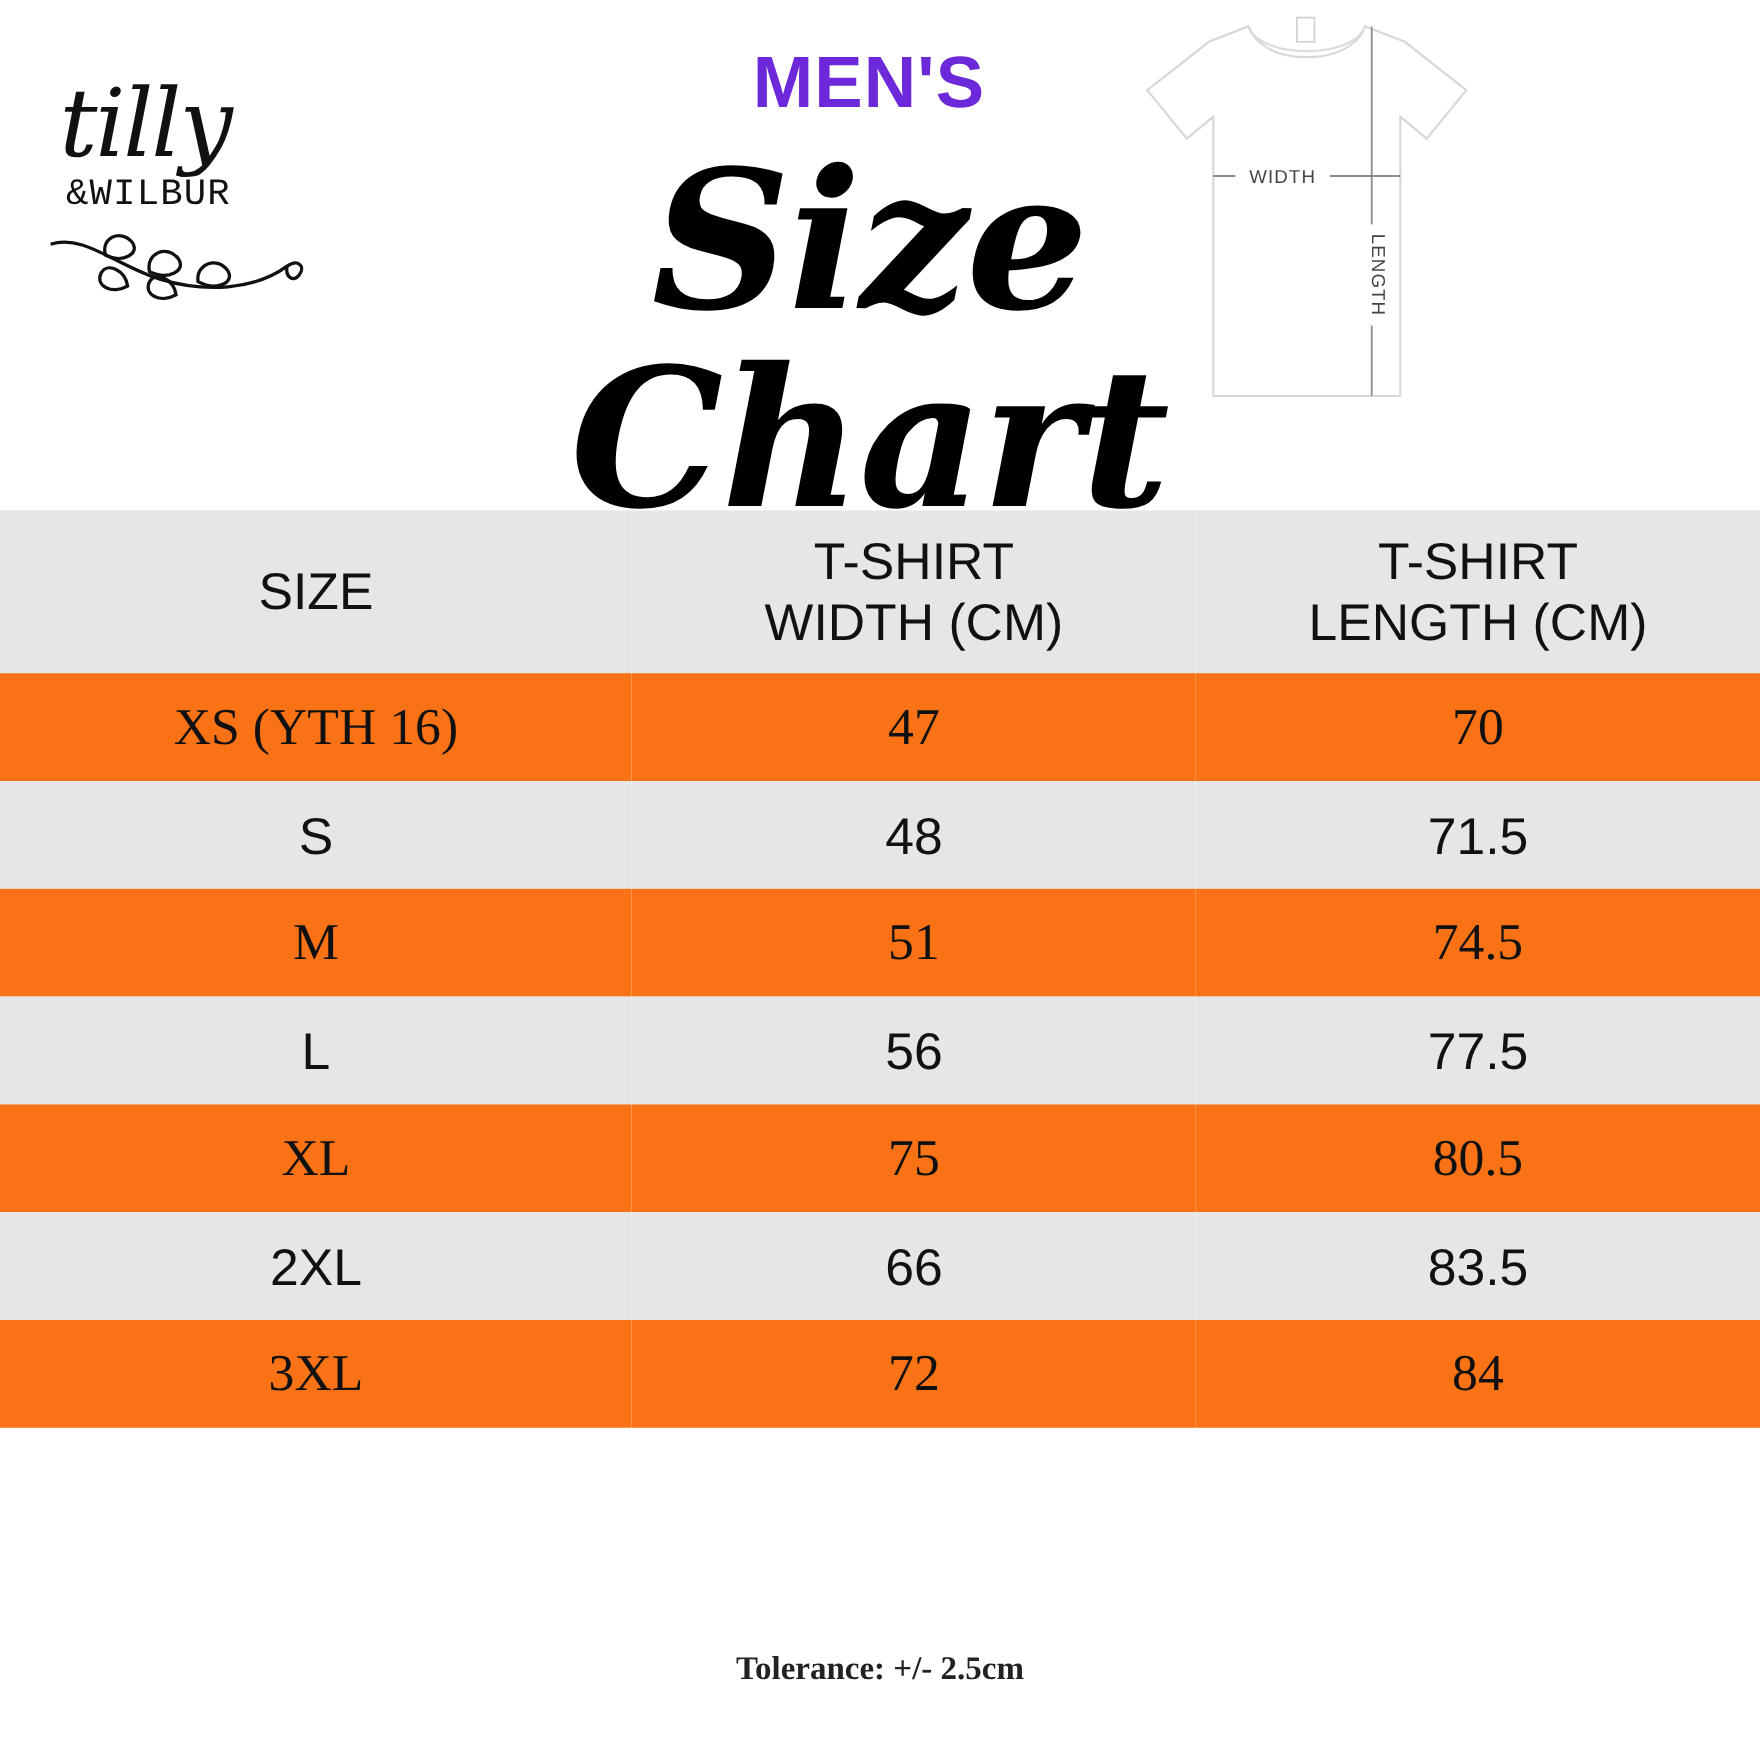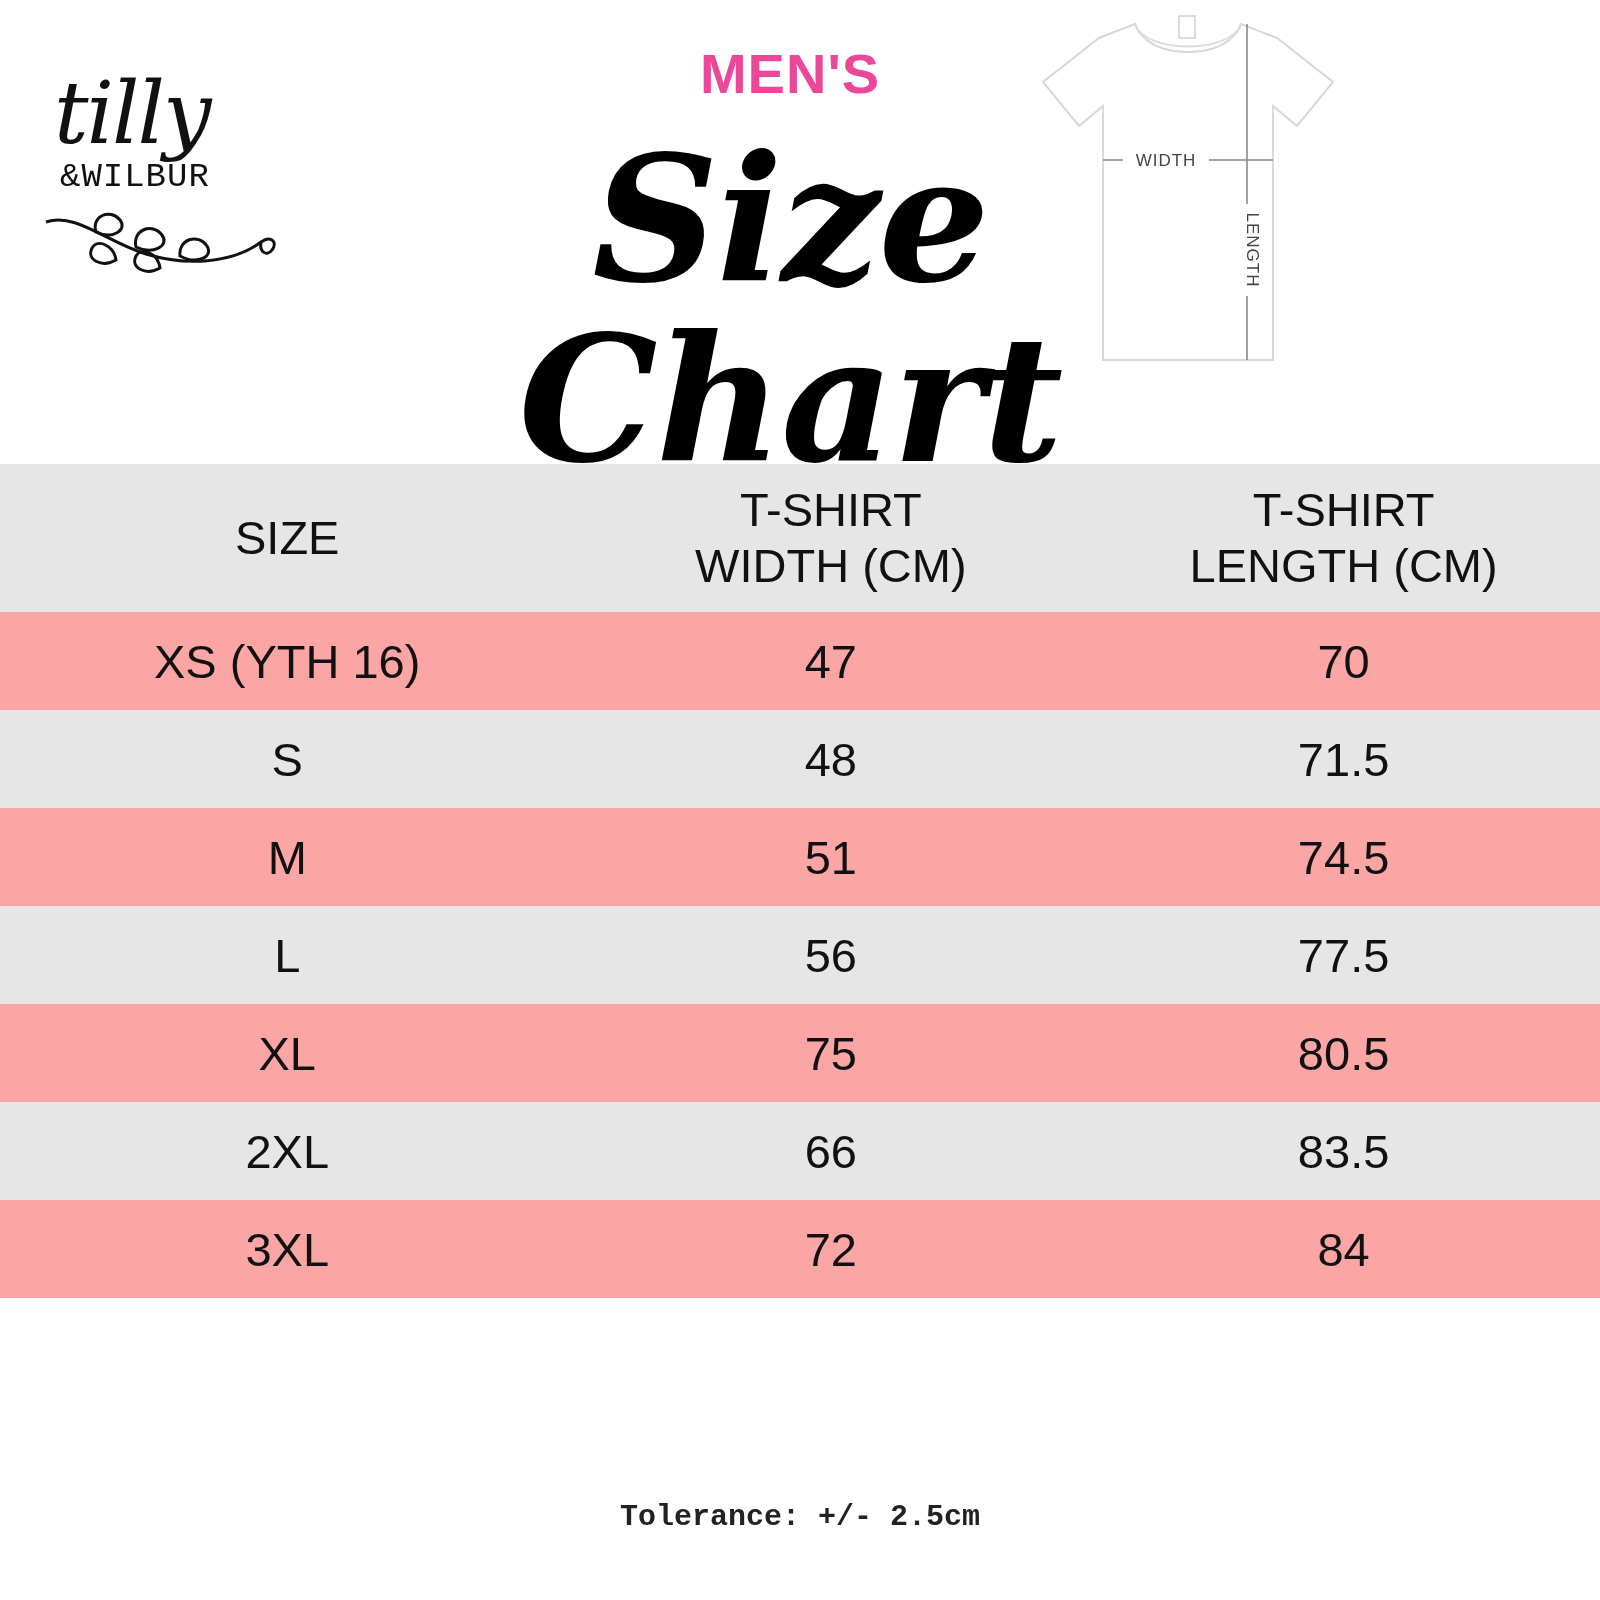--- a/index.html
+++ b/index.html
@@ -55,24 +55,24 @@
   .title-block {
     position: absolute;
     left: 300px;
     top: 28px;
     width: 980px;
     text-align: center;
   }
   .title-mens {
     font-family: "Liberation Sans", sans-serif;
     font-weight: bold;
-    font-size: 56px;
+    font-size: 66px;
     line-height: 92px;
     letter-spacing: 1px;
-    color: #ec4899;
+    color: #6d28d9;
   }
   .title-script {
     font-family: "DejaVu Serif", serif;
     font-weight: bold;
     font-style: italic;
     font-size: 175px;
     line-height: 180px;
     letter-spacing: -2px;
     color: #000;
     margin-top: 10px;
@@ -113,37 +113,38 @@
   .size-table tbody td {
     font-size: 47px;
     height: 98px;
     color: #111;
     padding: 0 10px;
   }
   .size-table tbody tr.shaded td {
     background: #e6e6e6;
   }
   .size-table tbody tr.plain td {
-    background: #fca5a5;
+    background: #f97316;
+    font-family: Liberation Serif, serif;
   }
   .col-size { width: 36%; }
   .col-width { width: 32%; }
   .col-length { width: 32%; }
 
   
   .tolerance {
     position: absolute;
     top: 1500px;
     left: 0;
     width: 1600px;
     text-align: center;
     font-size: 30px;
     font-weight: bold;
     color: #222;
-    font-family: Liberation Mono, monospace;
+    font-family: Liberation Serif, serif;
   }
 
   .shirt-label {
     font-family: "Liberation Sans", sans-serif;
     font-size: 17px;
     letter-spacing: 1px;
     fill: #444;
   }
 </style>
 </head>

